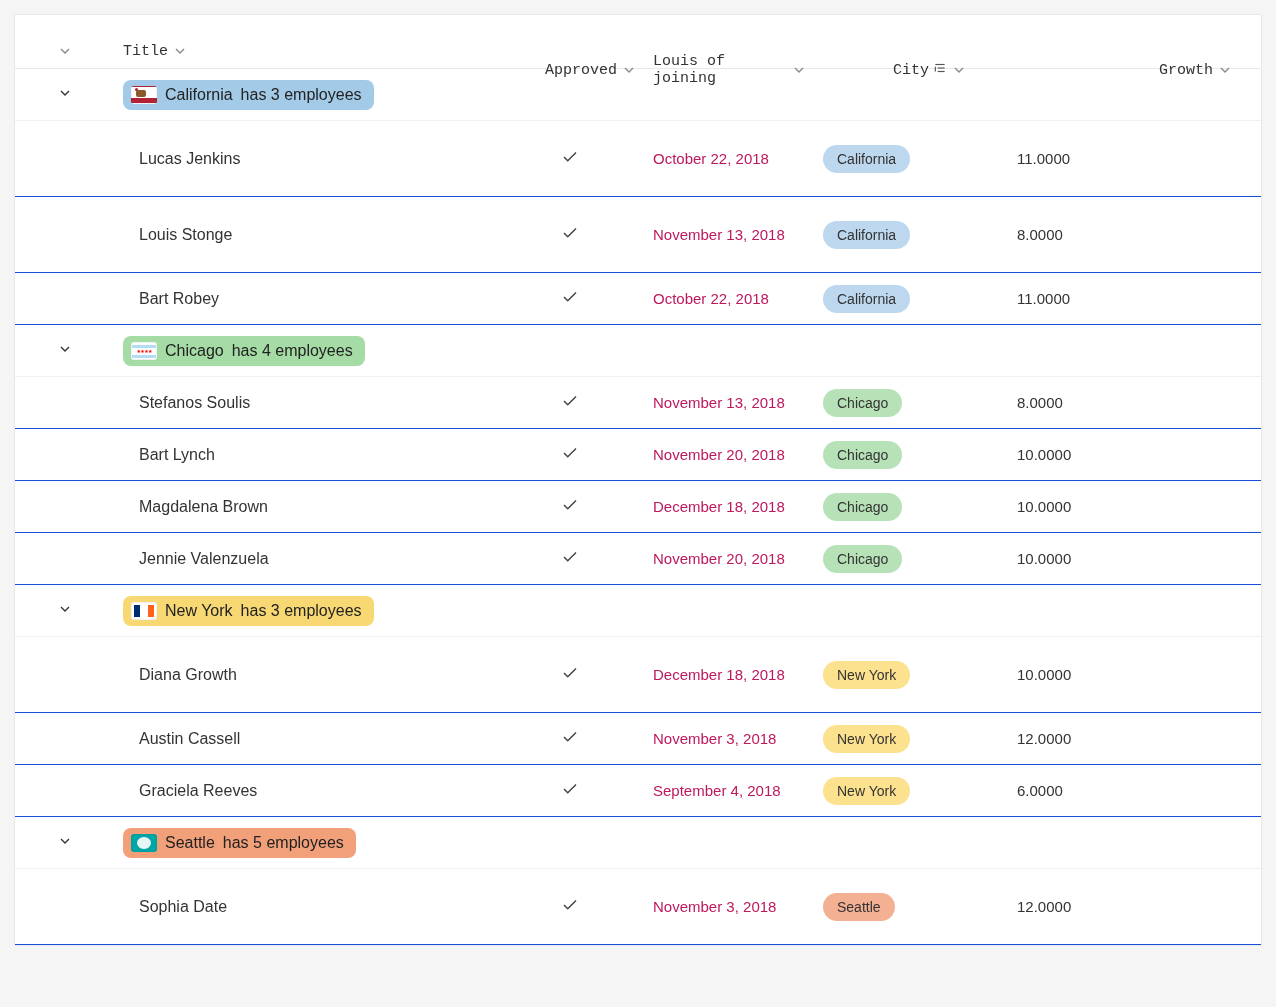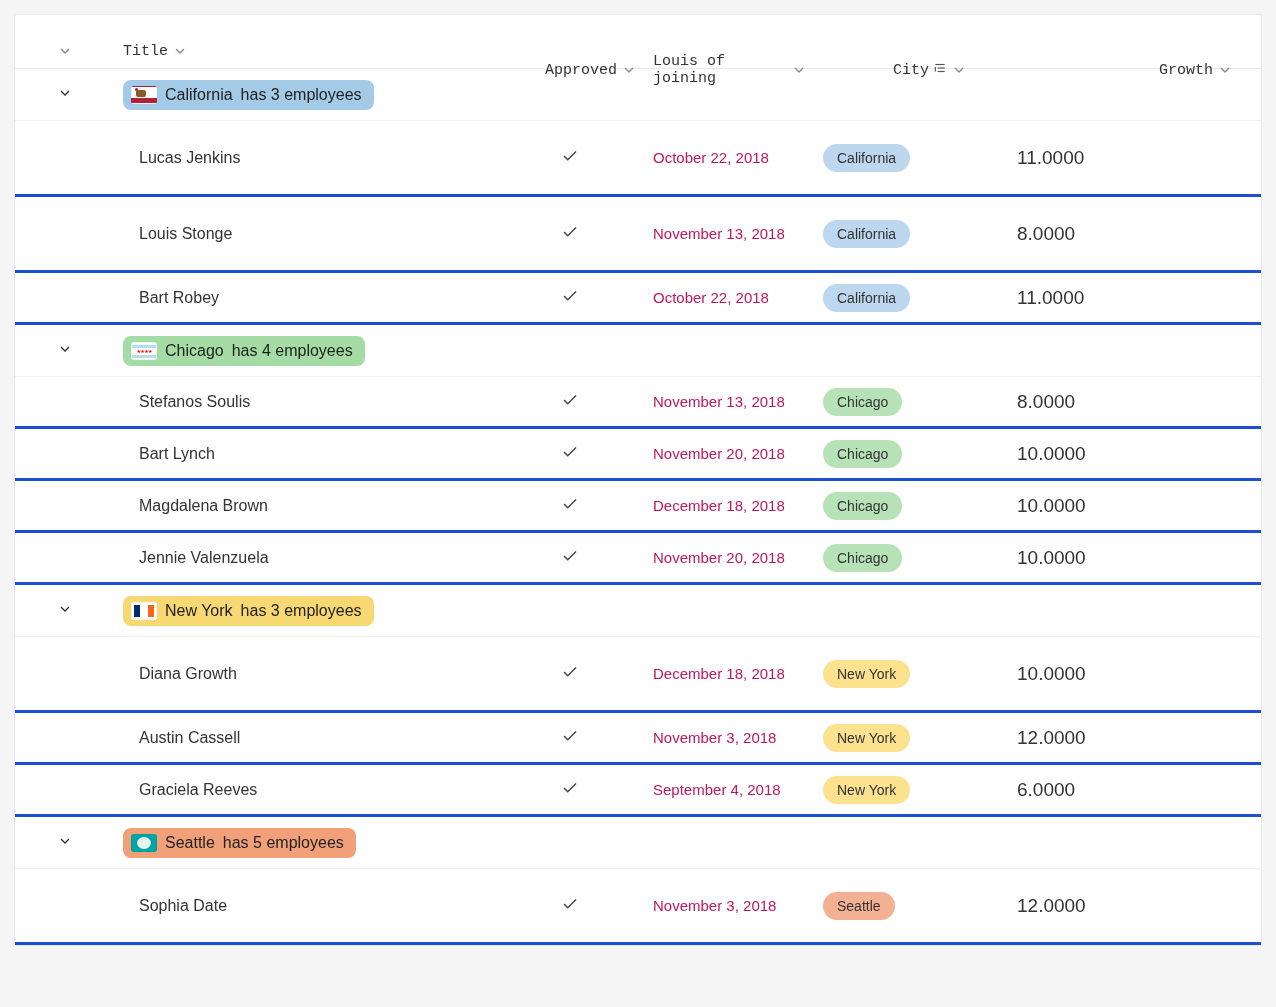--- a/index.html
+++ b/index.html
@@ -77,29 +77,29 @@
   .flag.newyork { background:#fff; display:flex; }
   .flag.newyork::before { content:''; position:absolute; left:2px; top:2px; bottom:2px; width:6px; background:#002d72; }
   .flag.newyork::after { content:''; position:absolute; right:2px; top:2px; bottom:2px; width:6px; background:#ff6319; }
   .flag.seattle { background:#00a6a6; }
   .flag.seattle::after { content:''; position:absolute; left:5px; top:2px; width:14px; height:12px; background:#fff; border-radius:50%; opacity:0.9;}
   
   .data-row {
     display: grid;
     grid-template-columns: 100px 380px 150px 170px 160px 1fr;
     align-items: center;
-    border-bottom: 3px solid #1d4ed8;
+    border-bottom: 1px solid #1d4ed8;
     min-height: 52px;
   }
   .data-row.tall { min-height: 76px; }
   .cell { padding: 8px; color:#333; }
   .cell.title { padding-left: 24px; font-size:16px; }
   .cell.center { text-align: center; display:flex; justify-content:center; }
   .cell.date { color:#be185d; font-size:15px; }
-  .cell.growth { text-align:left; padding-left: 42px; font-size:19px;}
+  .cell.growth { text-align:left; padding-left: 42px; font-size:15px;}
   .pill {
     display: inline-block;
     padding: 6px 14px;
     border-radius: 16px;
     font-size: 14px;
     color: #333;
   }
   .chev-icon { width:16px; height:16px; }
   .check-icon { width:18px; height:18px; color:#444; }
   .group-icon { width:14px; height:14px; color:#555;}

